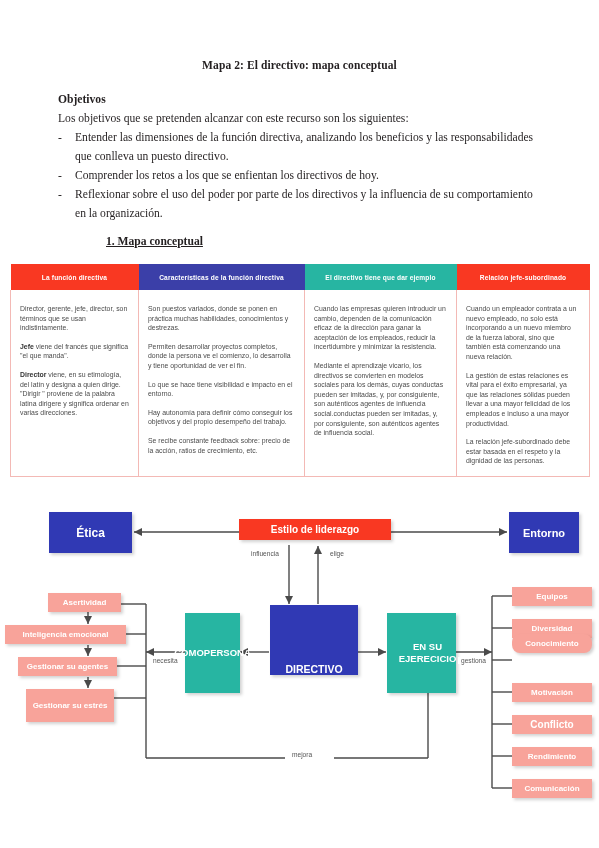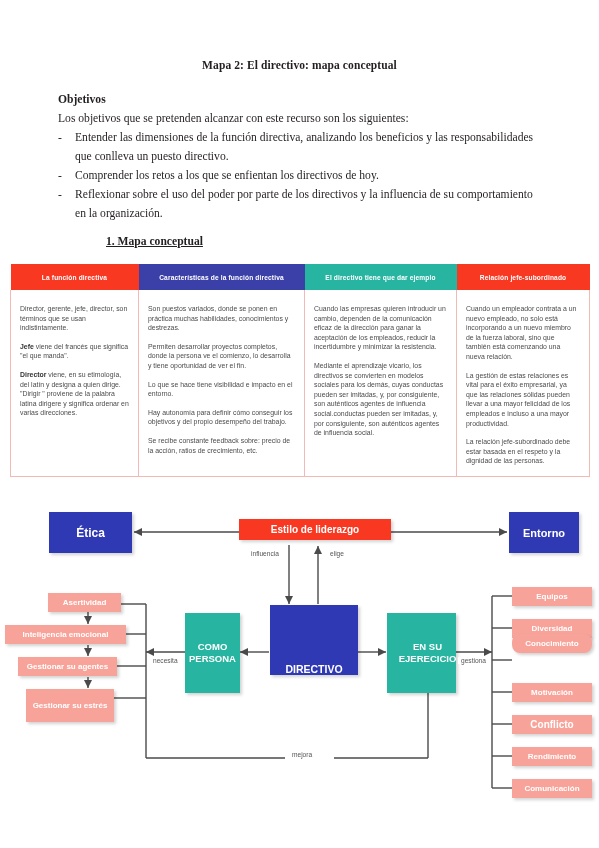--- a/index.html
+++ b/index.html
@@ -170,21 +170,21 @@
     <span>Entorno</span>
   </div>
 
   <div class="lbl" style="left:248px;top:50px;">influencia</div>
   <div class="lbl" style="left:327px;top:50px;">elige</div>
 
   <div class="box blue shadow" style="left:270px;top:105px;width:88px;height:70px;font-size:10.5px;align-items:flex-end;padding-top:14px;">
     <span>DIRECTIVO</span>
   </div>
 
-  <div class="box teal shadow" style="left:185px;top:113px;width:55px;height:80px;font-size:9.5px;flex-direction:column;line-height:12px;">
+  <div class="box teal shadow" style="left:185px;top:113px;width:55px;height:80px;font-size:9.5px;flex-direction:row;line-height:12px;">
     <span>COMO</span>
     <span>PERSONA</span>
   </div>
 
   <div class="box teal shadow" style="left:387px;top:113px;width:69px;height:80px;font-size:9.5px;flex-direction:column;line-height:12px;padding-left:12px;">
     <span>EN SU</span>
     <span>EJERECICIO</span>
   </div>
 
   <div class="lbl" style="left:150px;top:157px;">necesita</div>

